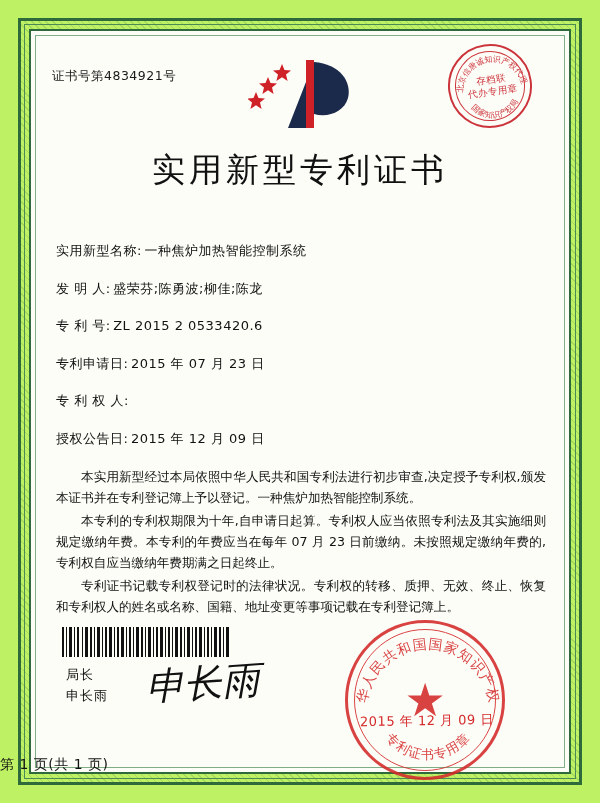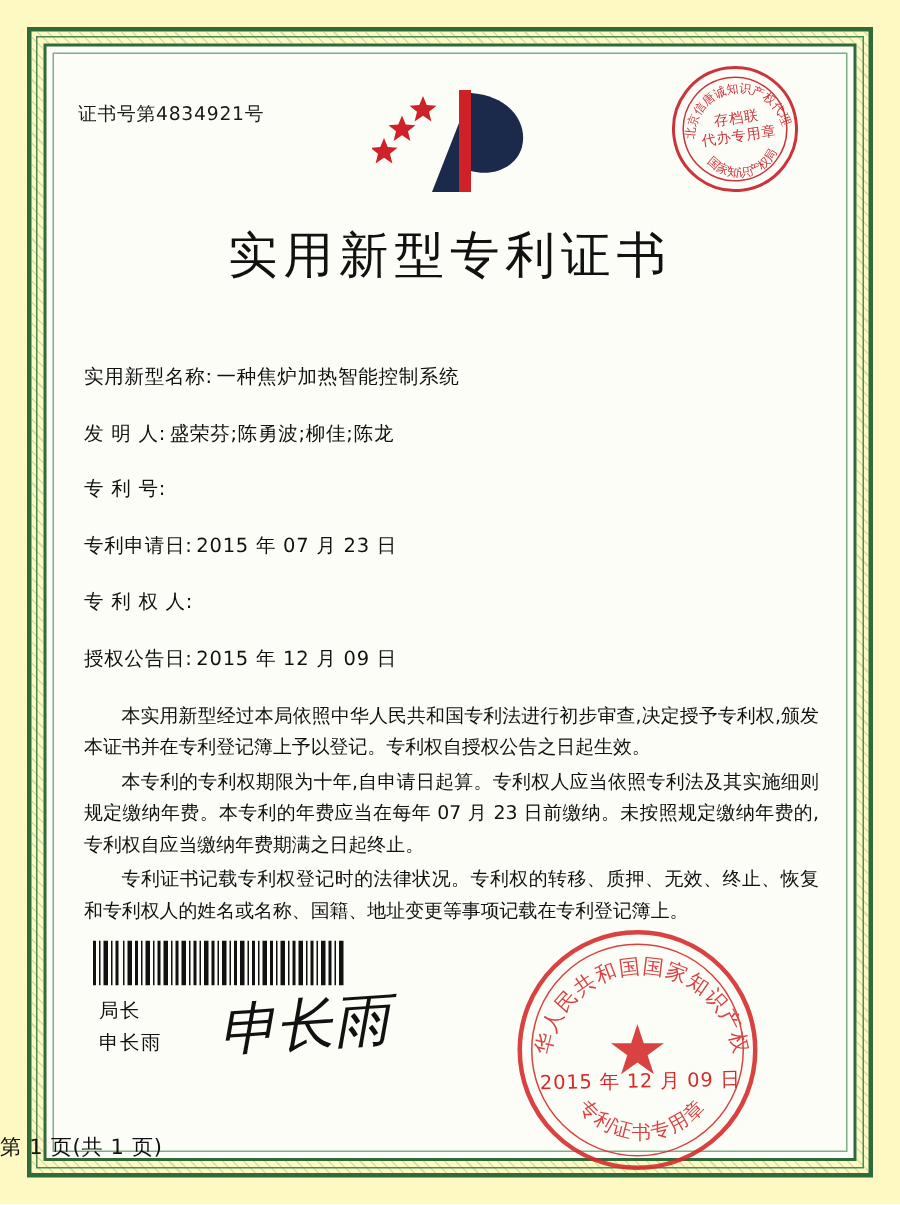--- a/index.html
+++ b/index.html
@@ -7,21 +7,21 @@
     padding: 0;
     background: #ffffff;
   }
   body {
     font-family: "DejaVu Sans", "Liberation Sans", sans-serif;
   }
   #page {
     position: relative;
     width: 600px;
     height: 803px;
-    background: #fef9c3;
+    background: #bef264;
     overflow: hidden;
   }
   
   .frame-outer {
     position: absolute;
     left: 18px;
     top: 18px;
     width: 564px;
     height: 767px;
     border: 3px solid #2f6b3a;
@@ -334,39 +334,40 @@
       <span class="field-value">一种焦炉加热智能控制系统</span>
     </div>
     <div class="field-row">
       <span class="field-label">发 明 人</span>
       <span class="field-sep">:</span>
       <span class="field-value">盛荣芬;陈勇波;柳佳;陈龙</span>
     </div>
     <div class="field-row">
       <span class="field-label">专 利 号</span>
       <span class="field-sep">:</span>
+      <span class="field-value">ZL 2015 2 0533420.6</span>
     </div>
     <div class="field-row">
       <span class="field-label">专利申请日</span>
       <span class="field-sep">:</span>
       <span class="field-value">2015 年 07 月 23 日</span>
     </div>
     <div class="field-row">
       <span class="field-label">专 利 权 人</span>
       <span class="field-sep">:</span>
     </div>
     <div class="field-row">
       <span class="field-label">授权公告日</span>
       <span class="field-sep">:</span>
       <span class="field-value">2015 年 12 月 09 日</span>
     </div>
   </div>
 
   <div class="paras">
-    <p>本实用新型经过本局依照中华人民共和国专利法进行初步审查,决定授予专利权,颁发本证书并在专利登记簿上予以登记。专利权自授权公告之日起生效。</p>
+    <p>本实用新型经过本局依照中华人民共和国专利法进行初步审查,决定授予专利权,颁发本证书并在专利登记簿上予以登记。一种焦炉加热智能控制系统。</p>
     <p>本专利的专利权期限为十年,自申请日起算。专利权人应当依照专利法及其实施细则规定缴纳年费。本专利的年费应当在每年 07 月 23 日前缴纳。未按照规定缴纳年费的,专利权自应当缴纳年费期满之日起终止。</p>
     <p>专利证书记载专利权登记时的法律状况。专利权的转移、质押、无效、终止、恢复和专利权人的姓名或名称、国籍、地址变更等事项记载在专利登记簿上。</p>
   </div>
 
   <div class="barcode">
     <svg width="168" height="30" viewBox="0 0 168 30" xmlns="http://www.w3.org/2000/svg">
       <g fill="#111">
         <rect x="0" y="0" width="2" height="30"></rect>
           <rect x="4" y="0" width="1" height="30"></rect>
         <rect x="7" y="0" width="3" height="30"></rect>

